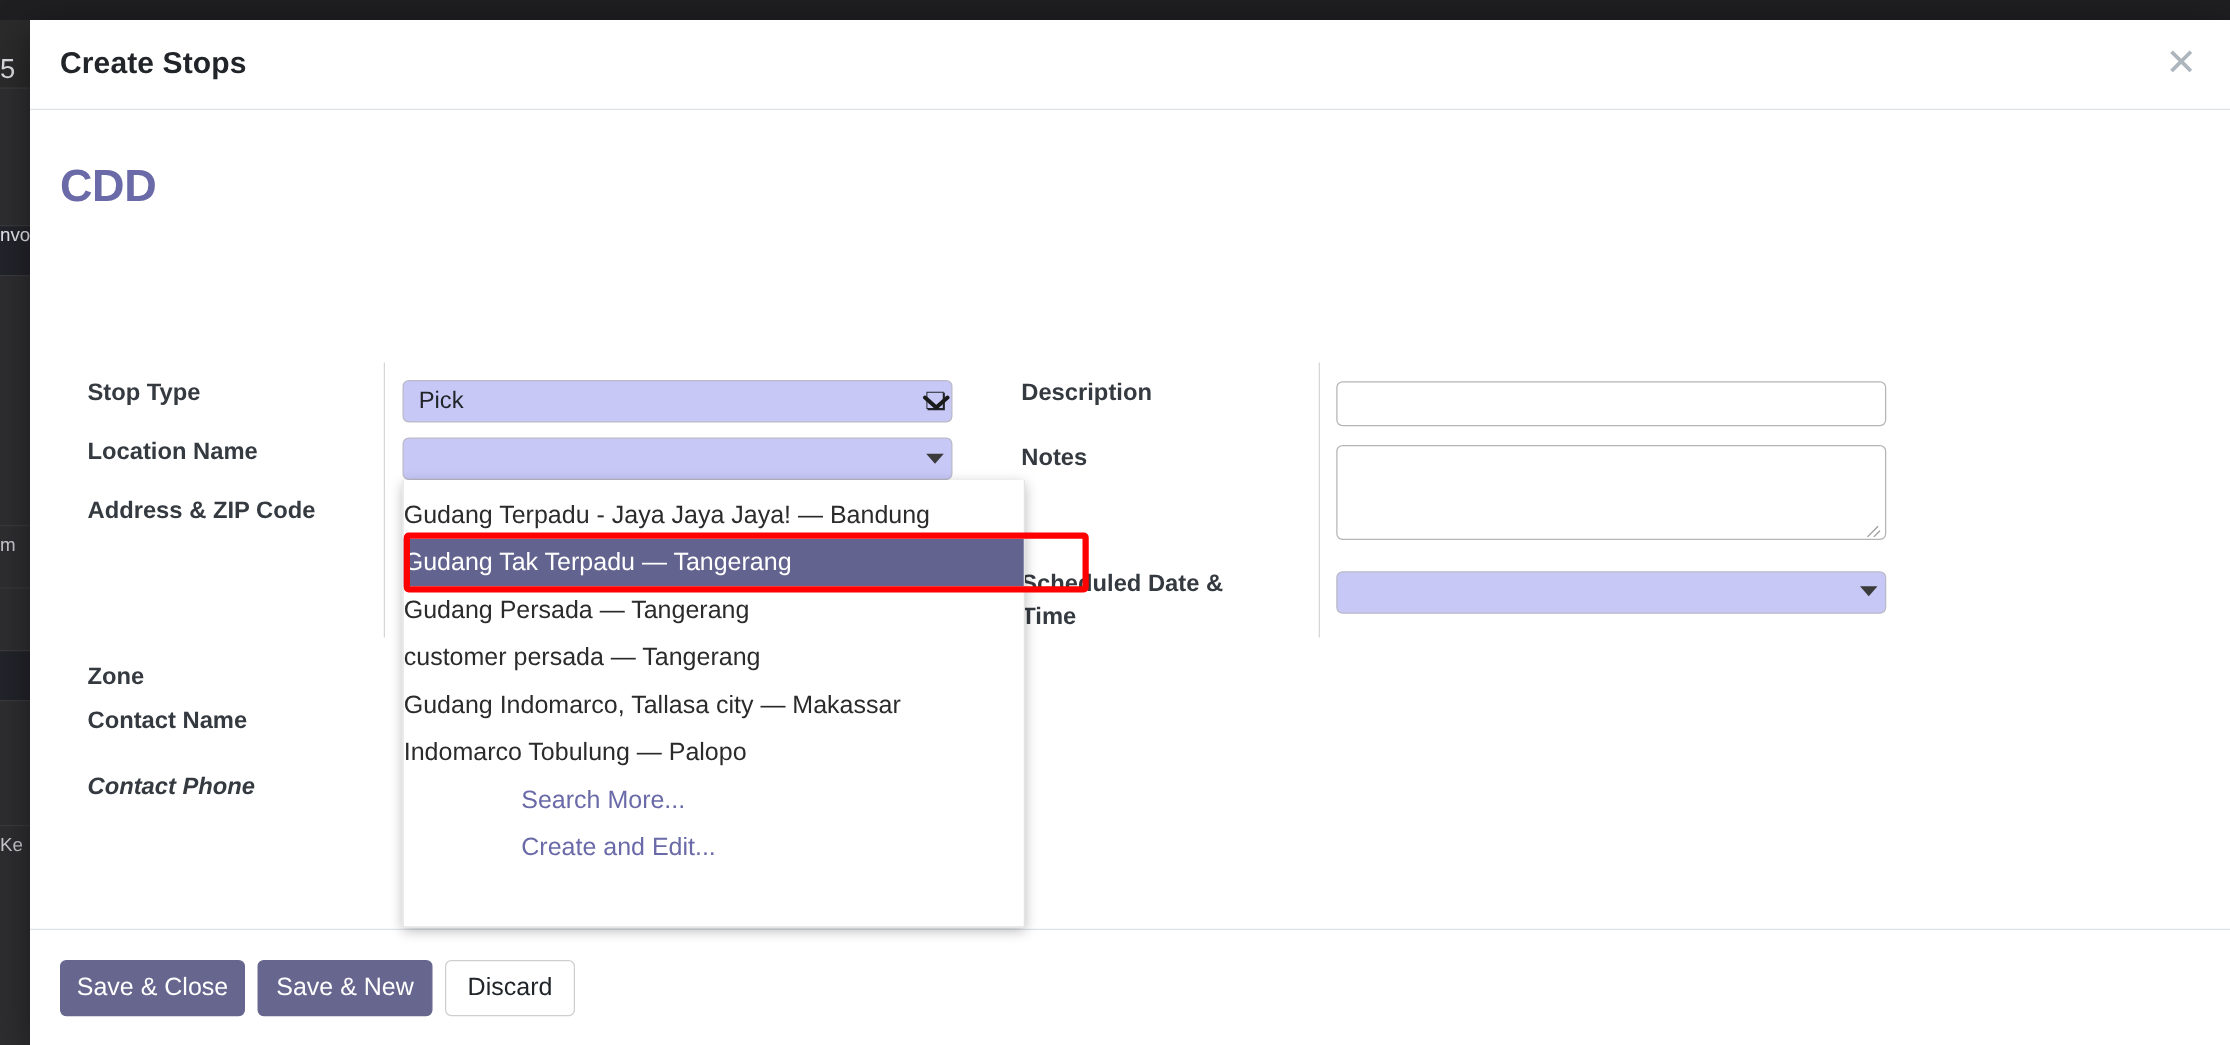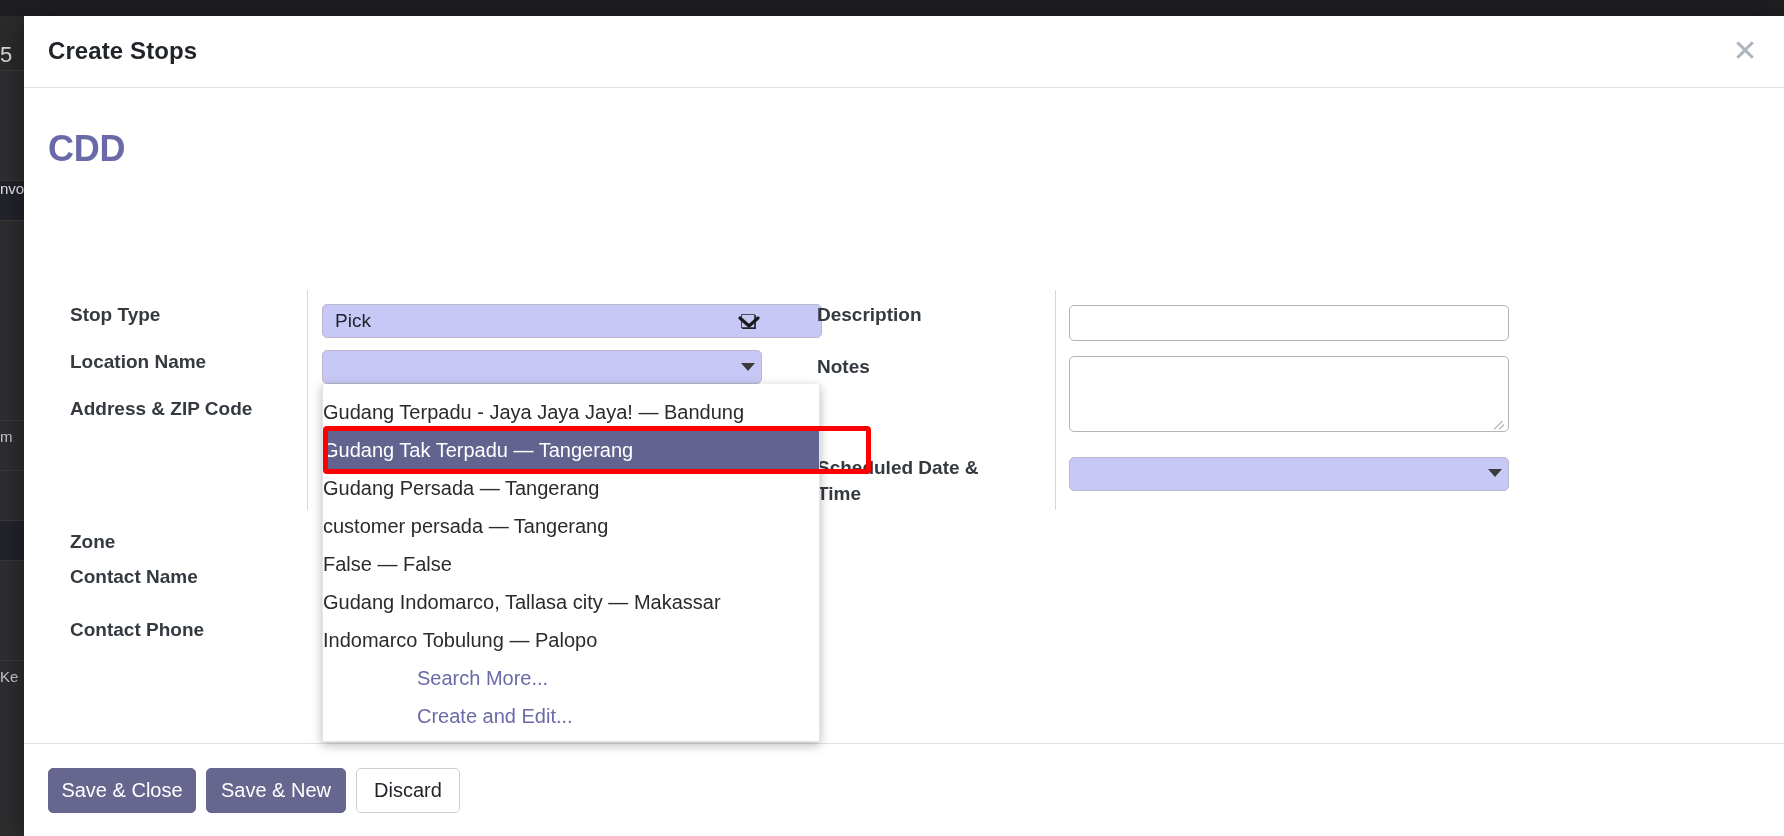--- a/index.html
+++ b/index.html
@@ -246,23 +246,23 @@
     <div id="record-title">CDD</div>
 
     <div class="col-sep" id="sep-left"></div>
     <div class="col-sep" id="sep-right"></div>
 
     <div class="field-label" style="left:46px; top:216px;">Stop Type</div>
     <div class="field-label" style="left:46px; top:263px;">Location Name</div>
     <div class="field-label" style="left:46px; top:310px;">Address &amp; ZIP Code</div>
     <div class="field-label" style="left:46px; top:443px;">Zone</div>
     <div class="field-label" style="left:46px; top:478px;">Contact Name</div>
-    <div class="field-label" style="left:46px; top:531px;">Contact Phone</div>
-
-    <div class="ctl sel-filled" style="left:298px; top:216px; width:500px;">
+    <div class="field-label" style="left:46px; top:531px;font-style:italic;">Contact Phone</div>
+
+    <div class="ctl sel-filled" style="left:298px; top:216px; width:440px;">
       <span>Pick</span>
     </div>
     <div class="caret-strong" style="left:716px; top:222px;">❏</div>
     <svg style="position:absolute; left:714px; top:227px;" width="22" height="14" viewBox="0 0 22 14">
       <path d="M2 3 L11 11 L20 3" stroke="#1b1b1b" stroke-width="3.2" fill="none" stroke-linecap="round" stroke-linejoin="round"></path>
     </svg>
 
     <div class="ctl sel-filled" style="left:298px; top:262px; width:440px;">
       <span></span>
     </div>
@@ -293,23 +293,20 @@
         <span>Gudang Terpadu - Jaya Jaya Jaya! — Bandung</span>
       </div>
       <div class="dd-item sel">
         <span>Gudang Tak Terpadu — Tangerang</span>
       </div>
       <div class="dd-item">
         <span>Gudang Persada — Tangerang</span>
       </div>
       <div class="dd-item">
         <span>customer persada — Tangerang</span>
-      </div>
-      <div class="dd-item">
-        <span>False — False</span>
       </div>
       <div class="dd-item">
         <span>Gudang Indomarco, Tallasa city — Makassar</span>
       </div>
       <div class="dd-item">
         <span>Indomarco Tobulung — Palopo</span>
       </div>
 
       <div class="dd-link">
         <span>Search More...</span>

